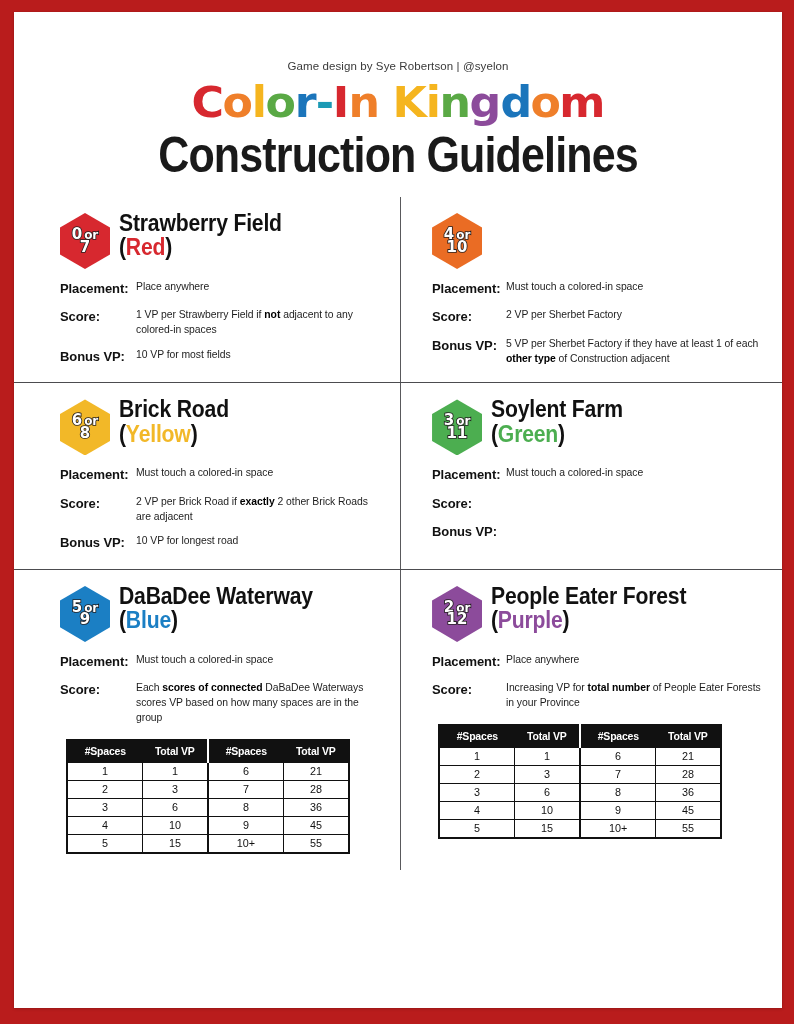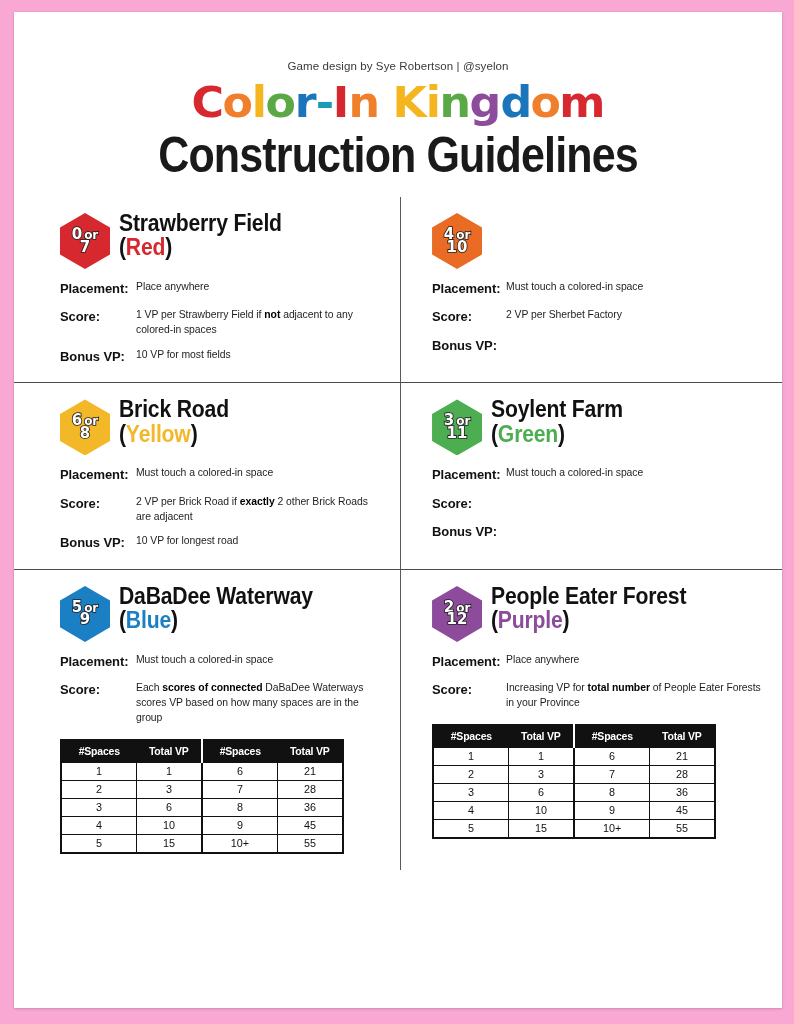--- a/index.html
+++ b/index.html
@@ -10,21 +10,21 @@
     height: 1024px;
     background: #e9e9ee;
     font-family: "Liberation Sans", sans-serif;
     -webkit-font-smoothing: antialiased;
   }
 
   .page-wrap {
     position: relative;
     width: 794px;
     height: 1024px;
-    background: #f9a8d4;
+    background: #b91c1c;
     overflow: hidden;
   }
 
   .sheet {
     position: absolute;
     left: 14px;
     top: 12px;
     width: 768px;
     height: 996px;
     background: #ffffff;
@@ -182,20 +182,21 @@
 
   .cell.right .spec-label { width: 74px; }
 
   
   .vp-table-wrap { margin-top: 13px; }
   .vp-table {
     border-collapse: collapse;
     border: 2.5px solid #111;
     background: #111;
     width: 284px;
+    margin-left: 6px;
   }
   .vp-table th {
     background: #111;
     color: #fff;
     font-size: 10.5px;
     font-weight: 700;
     padding: 4px 2px 5px 2px;
     text-align: center;
     letter-spacing: -0.2px;
     border: 0;
@@ -278,20 +279,21 @@
                 <div class="spec">
                   <div class="spec-label">Placement:</div>
                   <div class="spec-val">Must touch a colored-in space</div>
                 </div>
                 <div class="spec">
                   <div class="spec-label">Score:</div>
                   <div class="spec-val">2 VP per Sherbet Factory</div>
                 </div>
                 <div class="spec">
                   <div class="spec-label">Bonus VP:</div>
+                  <div class="spec-val">5 VP per Sherbet Factory if they have at least 1 of each <b>other type</b> of Construction adjacent</div>
                 </div>
               </div>
             </div>
           </div>
           <div class="row">
             <div class="cell left">
               <div class="entry-head">
                 <div class="hex" style="background: rgb(242, 184, 40);">
                   <div class="hx-top">
                     <span class="num">6</span>

